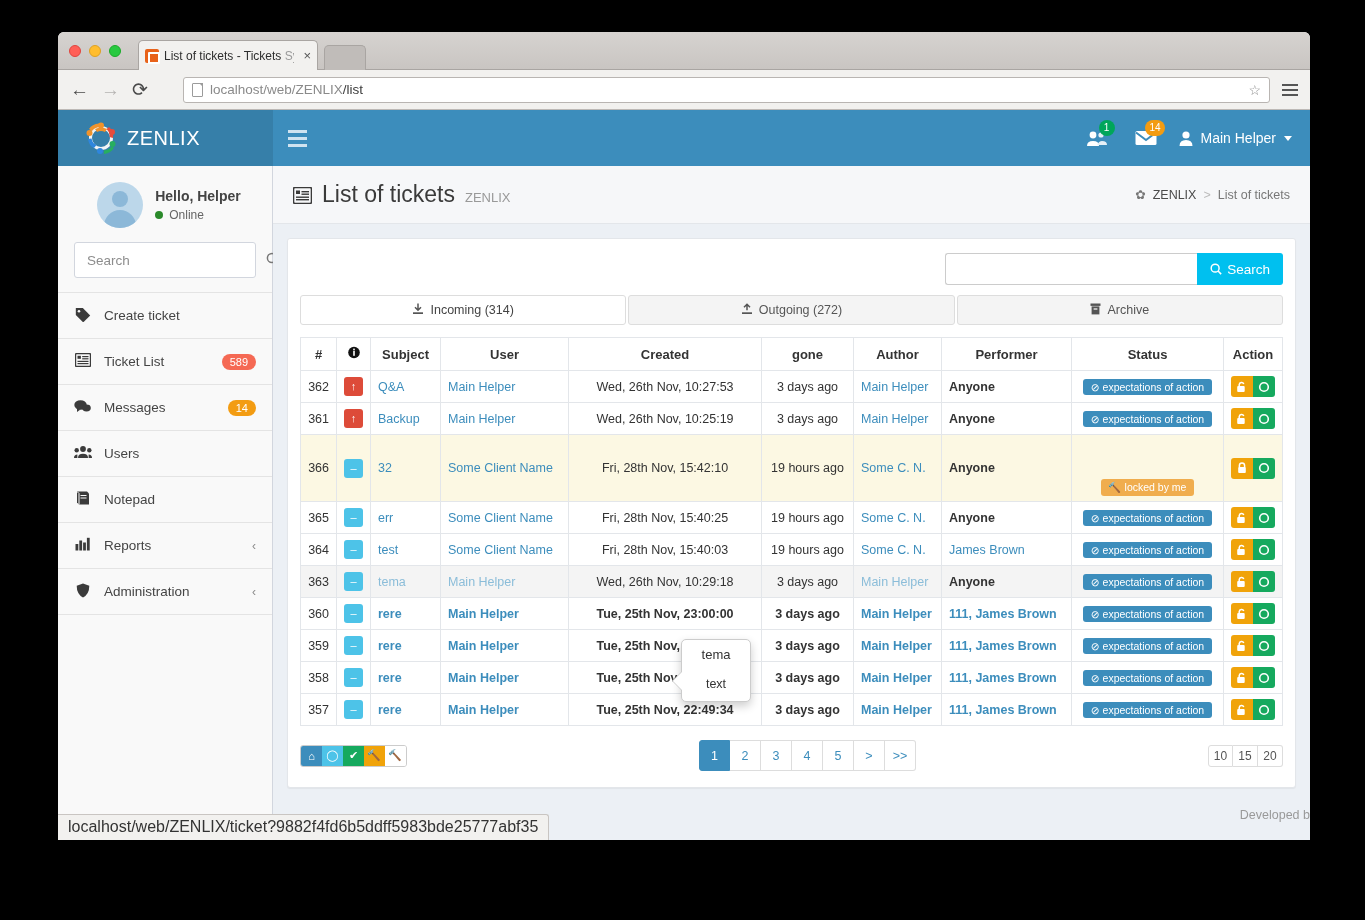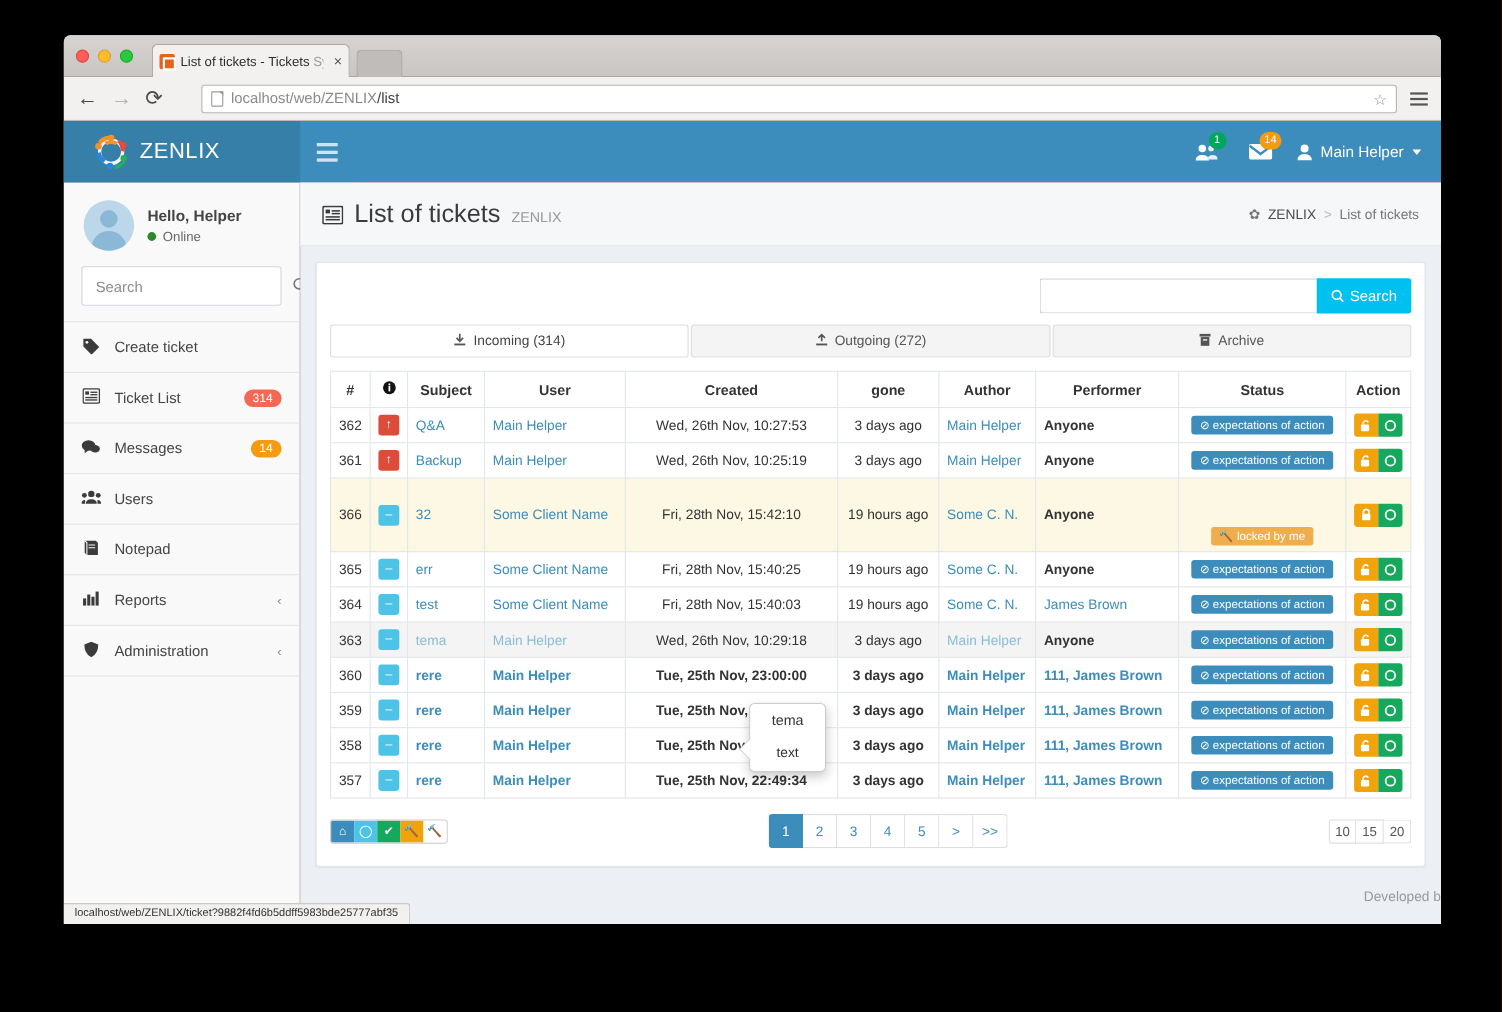--- a/index.html
+++ b/index.html
@@ -78,21 +78,21 @@
   .pageicon:after {
     content:""; position:absolute; right:-1px; top:-1px;
     border-left: 4px solid transparent; border-top: 4px solid #9b9b9b;
   }
   .urlbar .u-dim { color: #8a8a8a; }
   .star { margin-left: auto; color: #8d8d8d; font-size: 14px; }
   .menu3 { display: flex; flex-direction: column; gap: 3px; }
   .menu3 i { display: block; width: 16px; height: 2px; background: #555; }
 
   
-  #app { position: relative; width: 1252px; height: 730px; background: #c2410c; }
+  #app { position: relative; width: 1252px; height: 730px; background: #15803d; }
 
   .topbar { height: 56px; background: #3c8dbc; display: flex; align-items: center; }
   .brand {
     width: 215px; height: 56px; background: #367fa9;
     display: flex; align-items: center; gap: 9px; padding-left: 26px;
   }
   .logo { width: 34px; height: 34px; position: relative; }
   .logo svg { display: block; }
   .brandtxt { color: #fff; font-size: 20px; letter-spacing: .5px; }
   .hamb {
@@ -108,21 +108,21 @@
     font-size: 10px; line-height: 16px; text-align: center; color: #fff; padding: 0 4px;
   }
   .bg-green { background: #00a65a; }
   .bg-orange { background: #f39c12; }
   .userbox { display: flex; align-items: center; gap: 8px; color: #fff; font-size: 14px; padding-left: 8px; }
   .caret { border-left: 4px solid transparent; border-right: 4px solid transparent; border-top: 5px solid #fff; }
 
   
   #body { display: flex; height: 674px; }
   .sidebar { width: 215px; background: #f9f9f9; border-right: 1px solid #d2d6de; }
-  .profile { display: flex; align-items: center; gap: 12px; padding: 16px 10px 14px 18px; }
+  .profile { display: flex; align-items: center; gap: 12px; padding: 16px 10px 14px 18px; justify-content: center; }
   .avatar { width: 46px; height: 46px; border-radius: 50%; background: #bcd7ea; overflow: hidden; position: relative; }
   .avatar .head { position: absolute; left: 15px; top: 9px; width: 16px; height: 16px; border-radius: 50%; background: #8cb8d8; }
   .avatar .body { position: absolute; left: 7px; top: 28px; width: 32px; height: 22px; border-radius: 16px 16px 0 0; background: #8cb8d8; }
   .pname { font-size: 14px; font-weight: bold; color: #444; }
   .pstatus { font-size: 12px; color: #666; margin-top: 4px; display: flex; align-items: center; gap: 6px; }
   .dot { width: 8px; height: 8px; border-radius: 50%; background: #2b8a2b; display: inline-block; }
   .searchwrap { padding: 0 16px 14px; }
   .searchbox {
     height: 36px; background: #fff; border: 1px solid #d2d6de; border-radius: 3px;
     display: flex; align-items: center; padding: 0 10px;
@@ -269,21 +269,21 @@
     filter: drop-shadow(-1px 0 0 #ccc);
   }
 
   .devby { position: absolute; right: 0; bottom: 18px; font-size: 12.5px; color: #999; }
 
   
   .statusbar {
     position: absolute; left: 0; bottom: 0;
     background: #f2f1ef; border: 1px solid #c9c5c2; border-left: none; border-bottom: none;
     border-radius: 0 3px 0 0;
-    font-size: 10px; color: #333; padding: 3px 10px 4px;
+    font-size: 16px; color: #333; padding: 3px 10px 4px;
     font-family: "Liberation Sans", sans-serif;
     z-index: 40;
   }
 </style>
 </head>
 <body>
 
 <div id="desktop">
   <div id="browser">
 
@@ -411,21 +411,21 @@
               <div class="navitem">
                 <span class="ic"><svg width="16" height="14" viewBox="0 0 16 14">
                     <rect x="0.5" y="0.5" width="15" height="13" rx="1.2" fill="none" stroke="#3b3b3b" stroke-width="1.4"></rect>
                     <rect x="2.5" y="2.8" width="3.4" height="3" fill="#3b3b3b"></rect>
                     <rect x="7.2" y="3" width="6.3" height="1.2" fill="#3b3b3b"></rect>
                     <rect x="7.2" y="5.2" width="6.3" height="1.2" fill="#3b3b3b"></rect>
                     <rect x="2.5" y="7.8" width="11" height="1.2" fill="#3b3b3b"></rect>
                     <rect x="2.5" y="10" width="11" height="1.2" fill="#3b3b3b"></rect>
                   </svg></span>
                 <span class="lbl">Ticket List</span>
-                <span class="nbadge nb-red">314</span>
+                <span class="nbadge nb-red">589</span>
               </div>
               <div class="navitem">
                 <span class="ic"><svg width="17" height="14" viewBox="0 0 17 14">
                     <ellipse cx="6.5" cy="6" rx="6.2" ry="4.8" fill="#3b3b3b"></ellipse>
                     <path d="M3 9.5 l0 3.5 l3.5 -2.6 z" fill="#3b3b3b"></path>
                     <ellipse cx="12.5" cy="9" rx="4.3" ry="3.4" fill="#3b3b3b"></ellipse>
                   </svg></span>
                 <span class="lbl">Messages</span>
                 <span class="nbadge nb-orange">14</span>
               </div>

